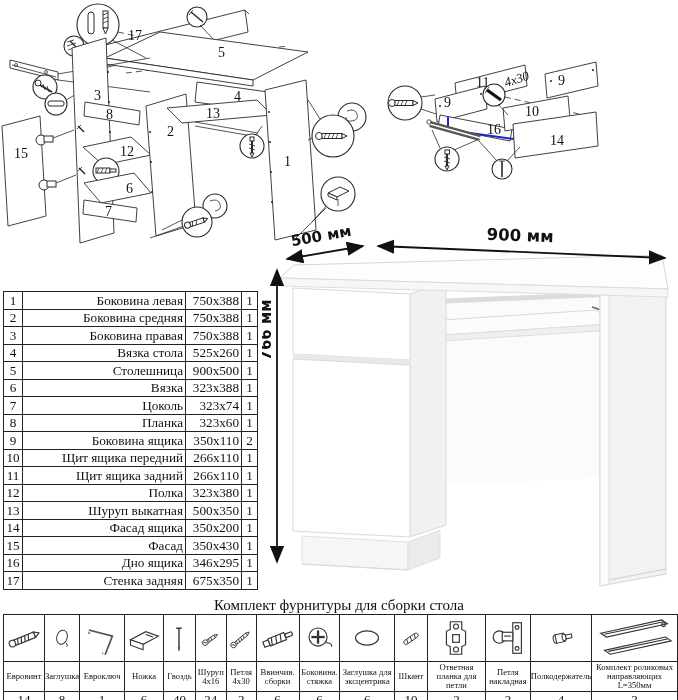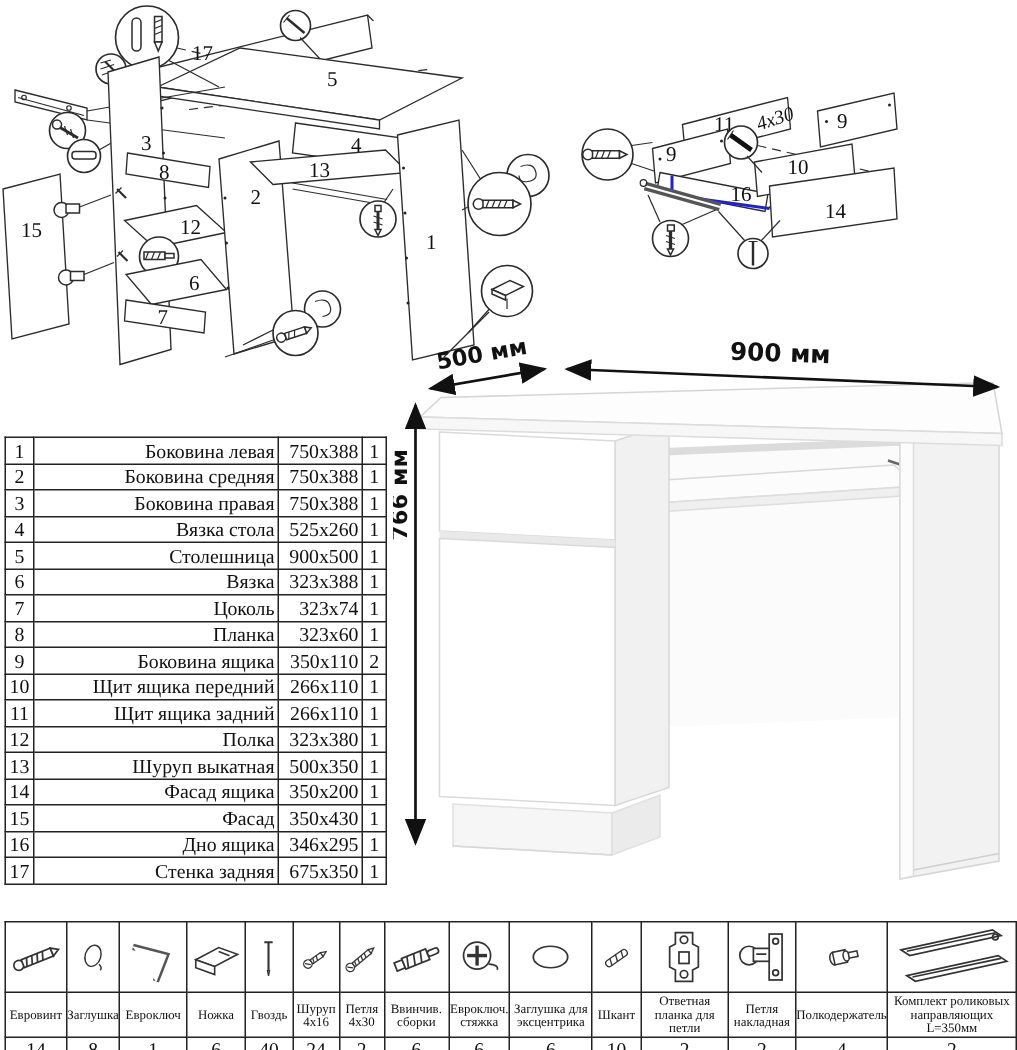--- a/index.html
+++ b/index.html
@@ -513,20 +513,21 @@
         <tr>
             <td class="c-num">17</td>
             <td class="c-name"> Стенка задняя</td>
             <td class="c-size">675x350</td>
             <td class="c-qty">1</td>
           </tr>
       </tbody>
     </table>
   </div>
 
+  <div class="hw-title">Комплект фурнитуры для сборки стола</div>
 
   <div class="hw-table-wrap">
     <table class="hw-table">
       <colgroup>
         <col style="width:41px">
           <col style="width:35px">
           <col style="width:45px">
           <col style="width:39px">
         <col style="width:32px">
           <col style="width:31px">
@@ -698,21 +699,21 @@
         </tr>
         <tr class="r-name">
           <td>Евровинт</td>
           <td>Заглушка</td>
           <td>Евроключ</td>
           <td>Ножка</td>
           <td>Гвоздь</td>
           <td>Шуруп 4х16</td>
           <td>Петля 4х30</td>
           <td>Ввинчив. сборки</td>
-          <td>Евроключ. стяжка</td>
+          <td>Боковина. стяжка</td>
           <td>Заглушка для эксцентрика</td>
           <td>Шкант</td>
           <td>Ответная планка для петли</td>
           <td>Петля накладная</td>
           <td>Полкодержатель</td>
           <td>Комплект роликовых направляющих L=350мм</td>
         </tr>
         <tr class="r-qty">
           <td>14</td>
           <td>8</td>

